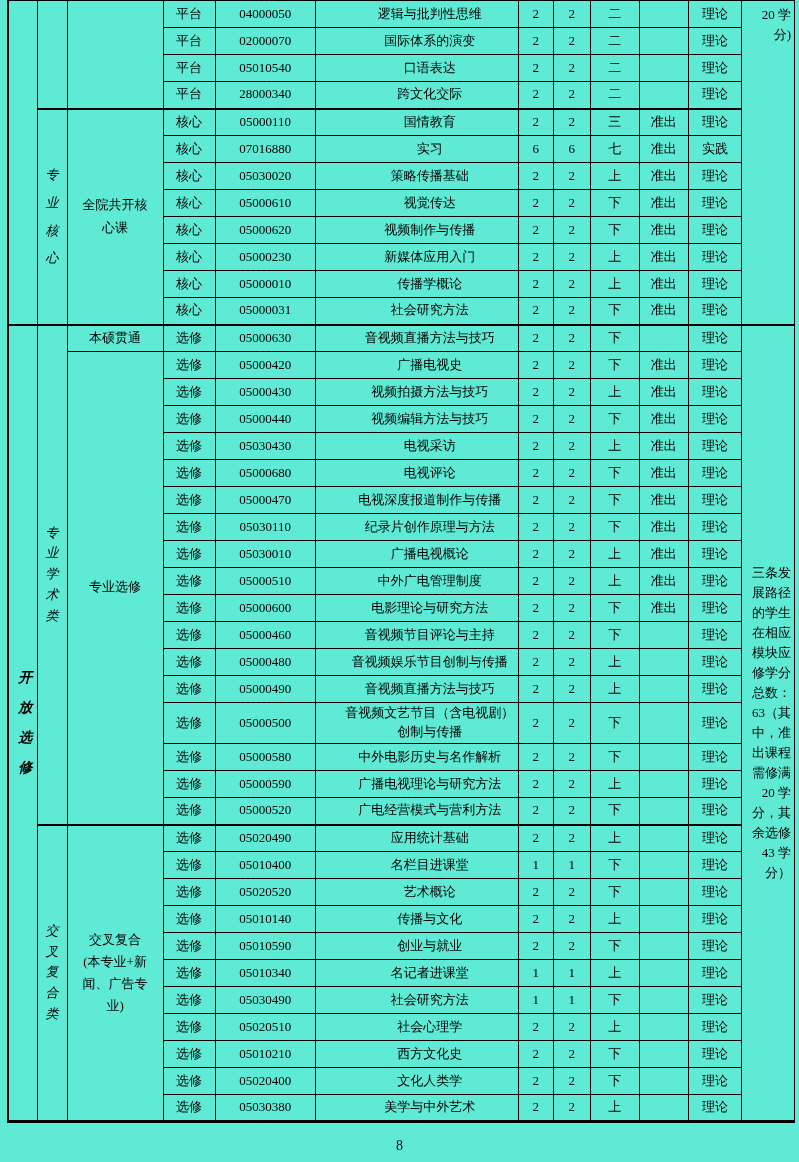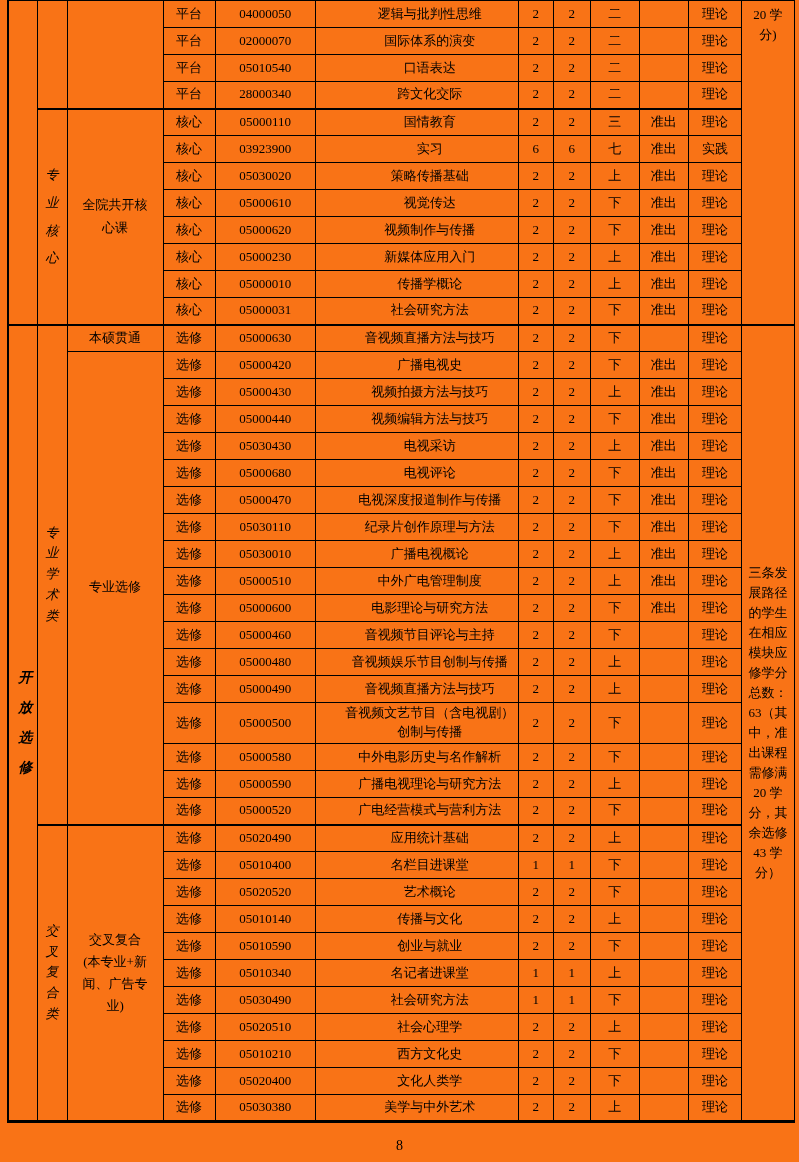--- a/index.html
+++ b/index.html
@@ -1,35 +1,35 @@
 <!DOCTYPE html>
 <html><head>
 <meta charset="utf-8">
 <style>
   html,body { margin:0; padding:0; background:#ffffff; }
   .sheet {
-    position:relative; width:799px; height:1162px; background:#f97316;
+    position:relative; width:799px; height:1162px; background:#5eead4;
     font-family:"Liberation Serif","DejaVu Serif",serif; color:#000;
     overflow:hidden;
   }
   table.curr {
     position:absolute; left:7px; top:0;
     border-collapse:collapse; table-layout:fixed; width:788px;
     border-left:2px solid #000; border-bottom:3px solid #000;
   }
   td {
     border:1px solid #000; text-align:center; vertical-align:middle;
     font-size:13px; padding:0 1px; overflow:hidden; line-height:1.3;
   }
   tr { height:27px; }
   tr.tall { height:41px; }
   tr.sect td { border-top-width:2px; }
   .cname { white-space:pre-line; line-height:1.45;padding-left:27px; }
   .wrap  { white-space:pre-line; line-height:1.7; }
-  .note  { white-space:pre-line; line-height:20px; padding:2px 3px; text-align:center; }
+  .note  { white-space:pre-line; line-height:20px; padding:2px 3px; text-align:right; }
   .topnote { vertical-align:top; padding-top:4px; }
   .vert div { width:1.15em; margin:0 auto; word-break:break-all; line-height:1.6; text-align:center;font-style:italic; }
   .lh-wide div { line-height:2.15; }
   .boldtxt { font-weight:bold; font-size:14px;padding-left:6px; }
   .pageno {
     position:absolute; left:0; right:0; top:1138px; text-align:center;
     font-size:14px; color:#000;
   }
 </style>
 </head>
@@ -107,21 +107,21 @@
           <td>05000110</td>
           <td class="cname">国情教育</td>
           <td>2</td>
           <td>2</td>
           <td>三</td>
           <td>准出</td>
           <td>理论</td>
         </tr>
         <tr>
           <td>核心</td>
-          <td>03923900</td>
+          <td>07016880</td>
           <td class="cname">实习</td>
           <td>6</td>
           <td>6</td>
           <td>七</td>
           <td>准出</td>
           <td>实践</td>
         </tr>
         <tr>
           <td>核心</td>
           <td>05030020</td>

